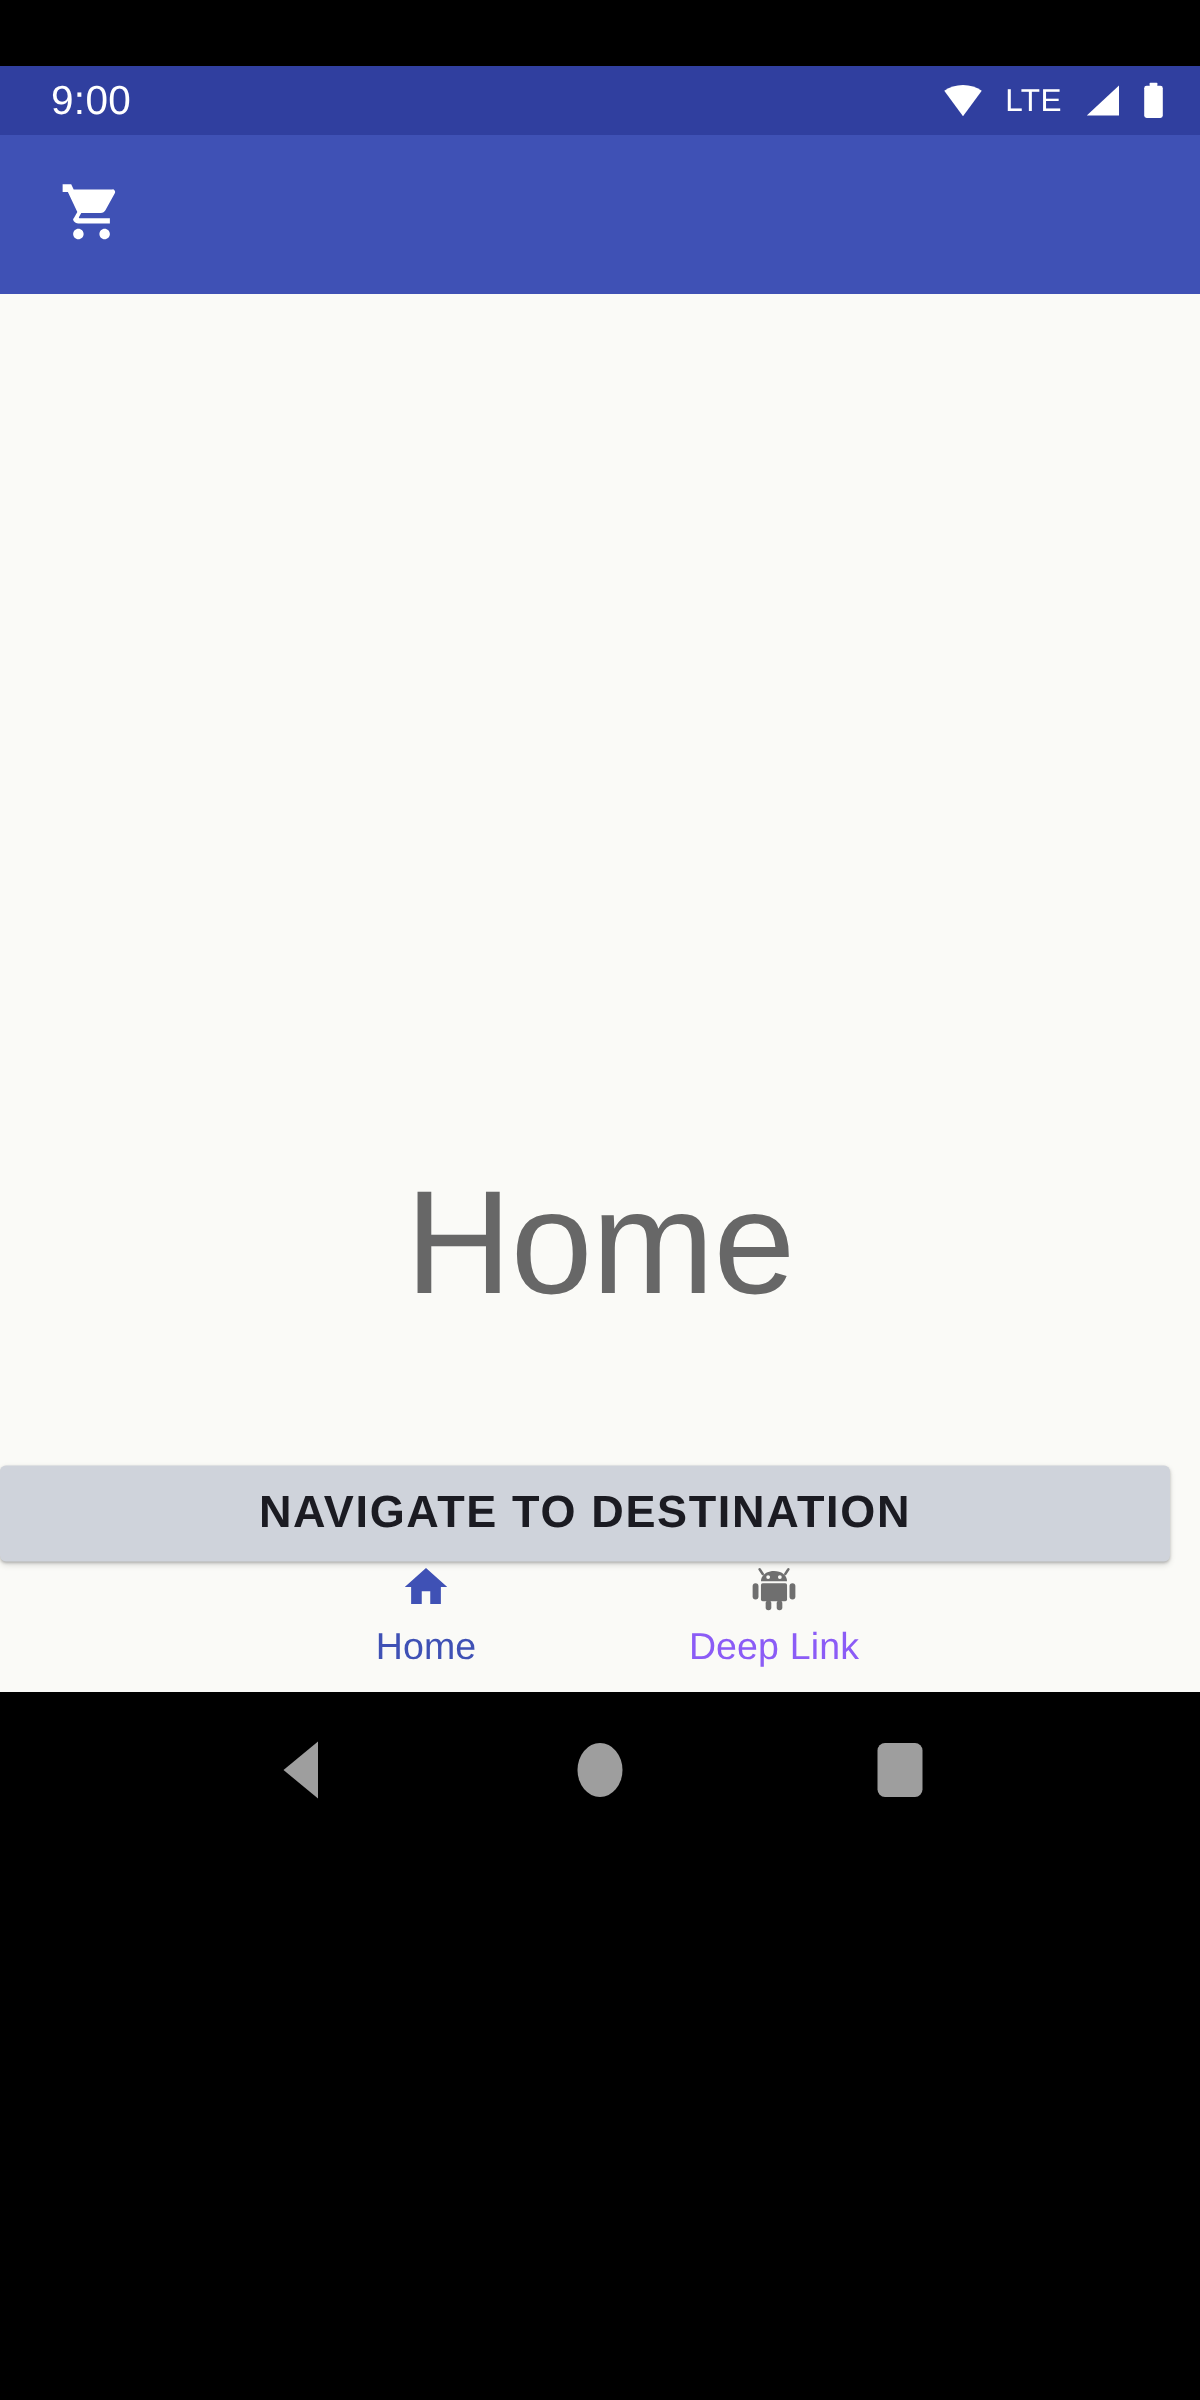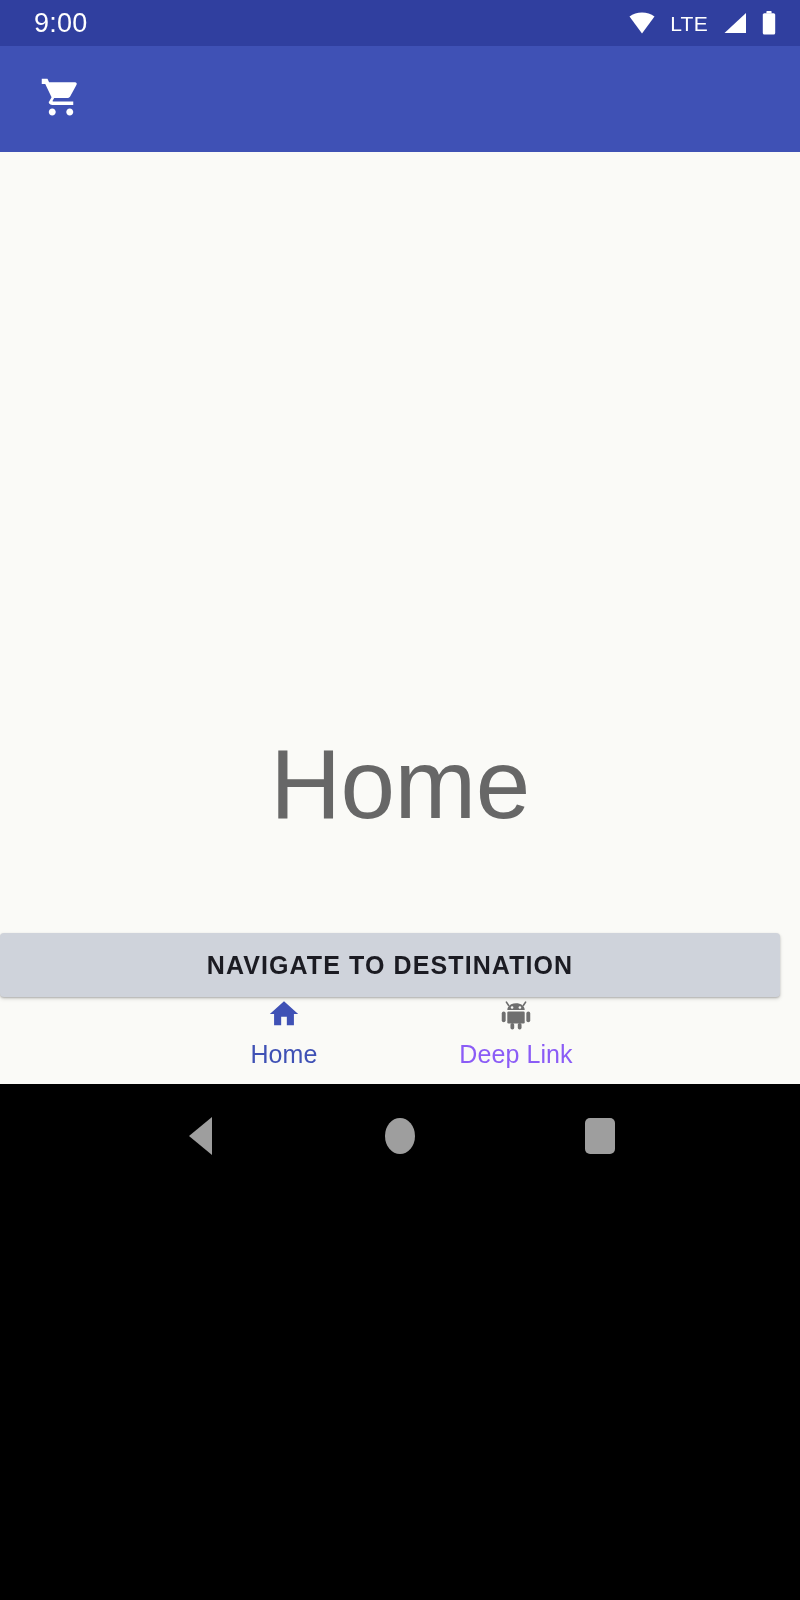--- a/index.html
+++ b/index.html
@@ -15,20 +15,21 @@
     background: #000;
   }
 
   #phone {
     position: relative;
     width: 800px;
     height: 1188px;
     display: flex;
     flex-direction: column;
     background: #FAFAF7;
+    margin-top: 44px;
   }
 
   
   #status-bar {
     height: 46px;
     flex: 0 0 46px;
     background: #303F9F;
     display: flex;
     align-items: center;
     justify-content: space-between;
@@ -125,21 +126,21 @@
   }
 
   .mat-button {
     width: 780px;
     height: 64px;
     background: #CFD3DB;
     border: none;
     border-radius: 4px;
     color: #1B1B22;
     font-family: "Liberation Sans", sans-serif;
-    font-size: 25px;
+    font-size: 30px;
     font-weight: 700;
     letter-spacing: 1.1px;
     cursor: pointer;
     display: flex;
     align-items: center;
     justify-content: center;
     box-shadow: 0 1px 2px rgba(0,0,0,0.22), 0 2px 4px rgba(0,0,0,0.12);
   }
 
   

